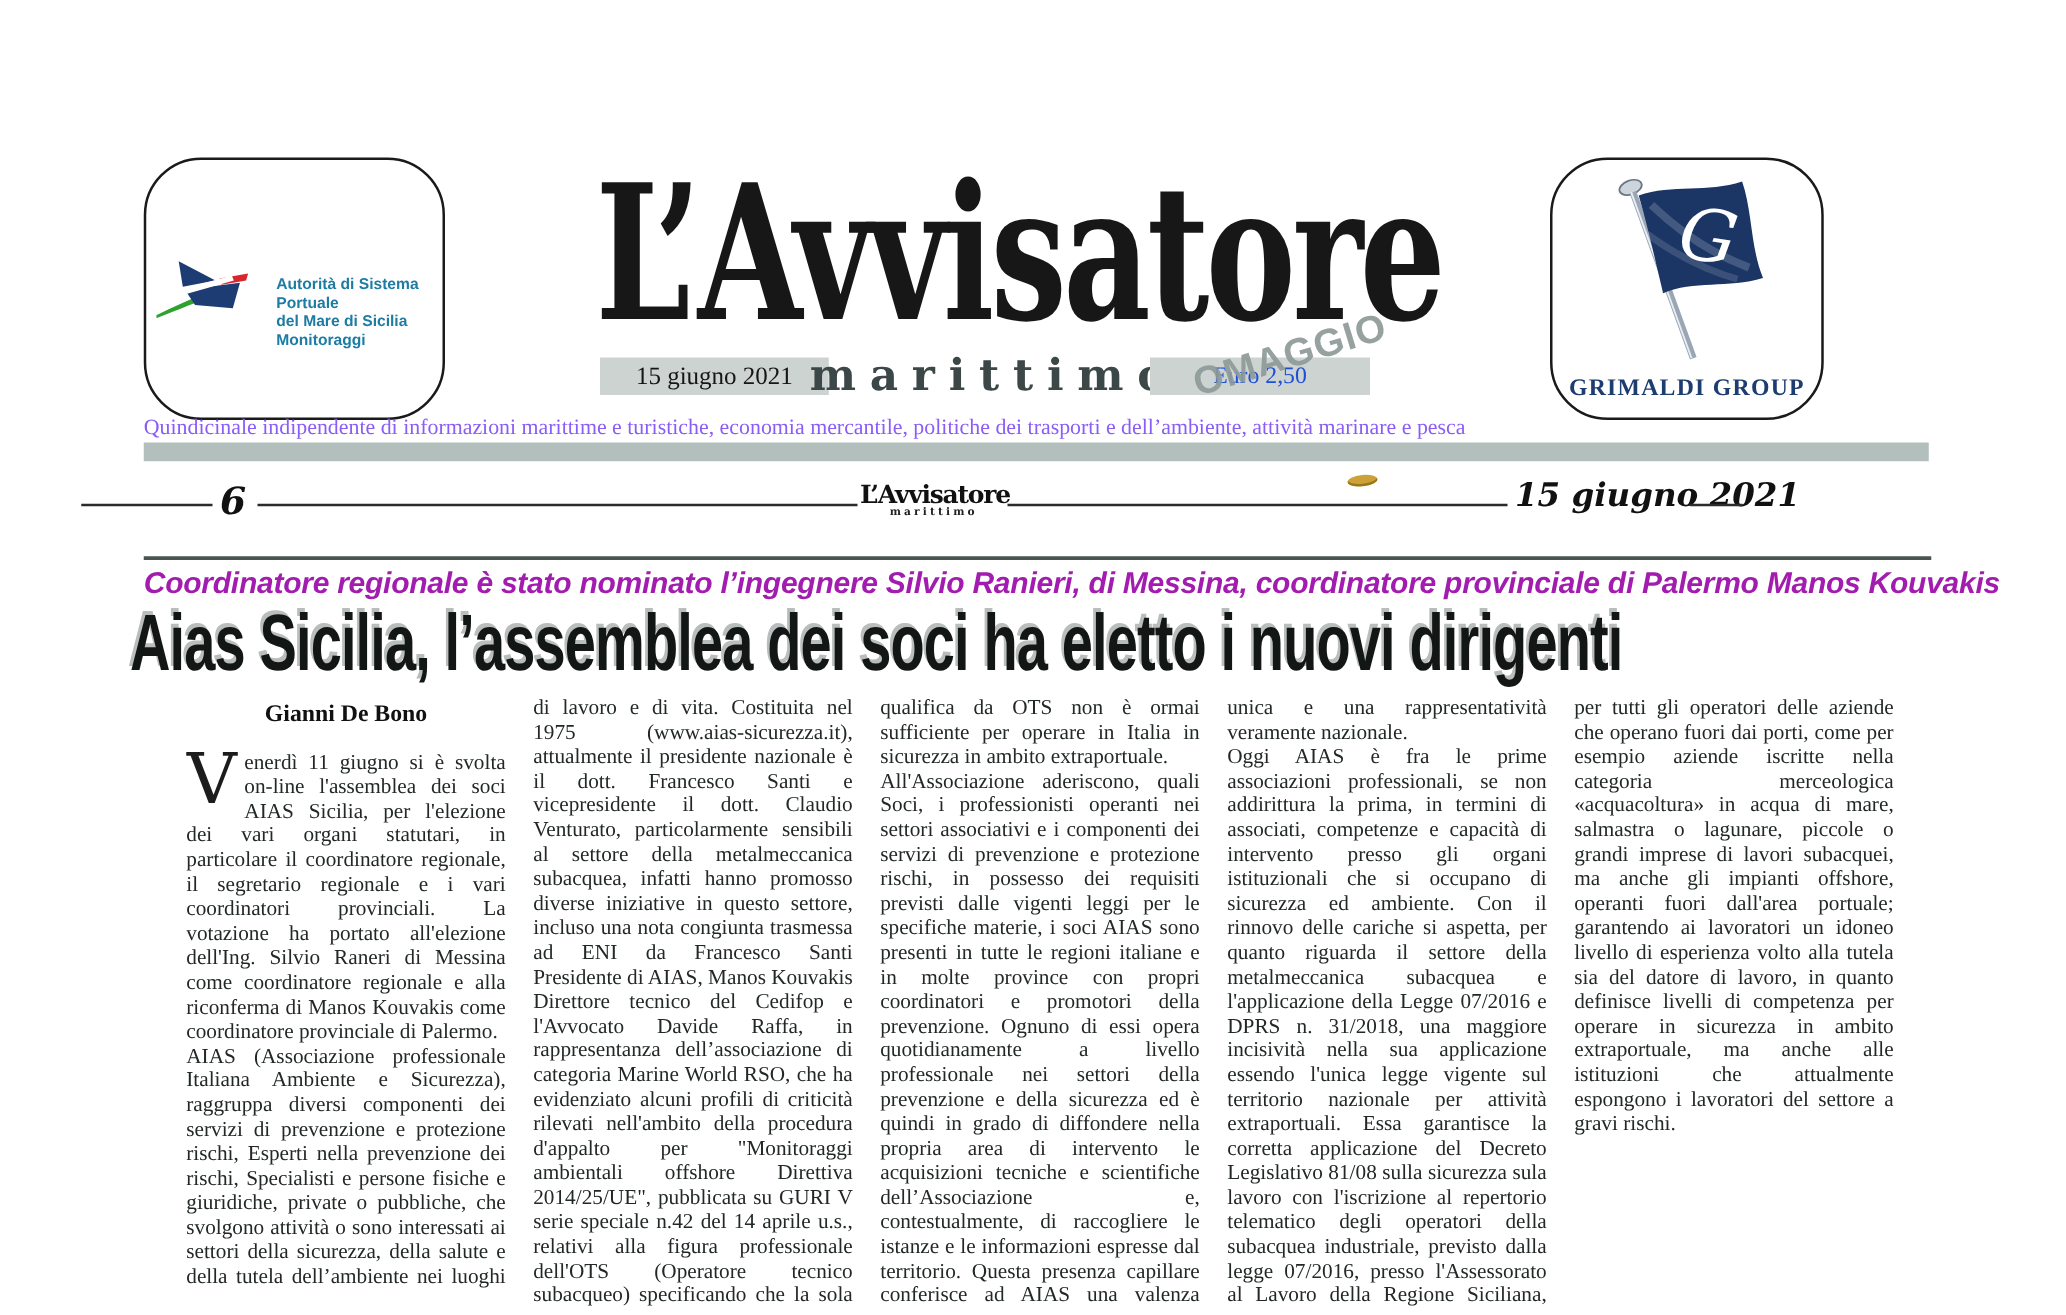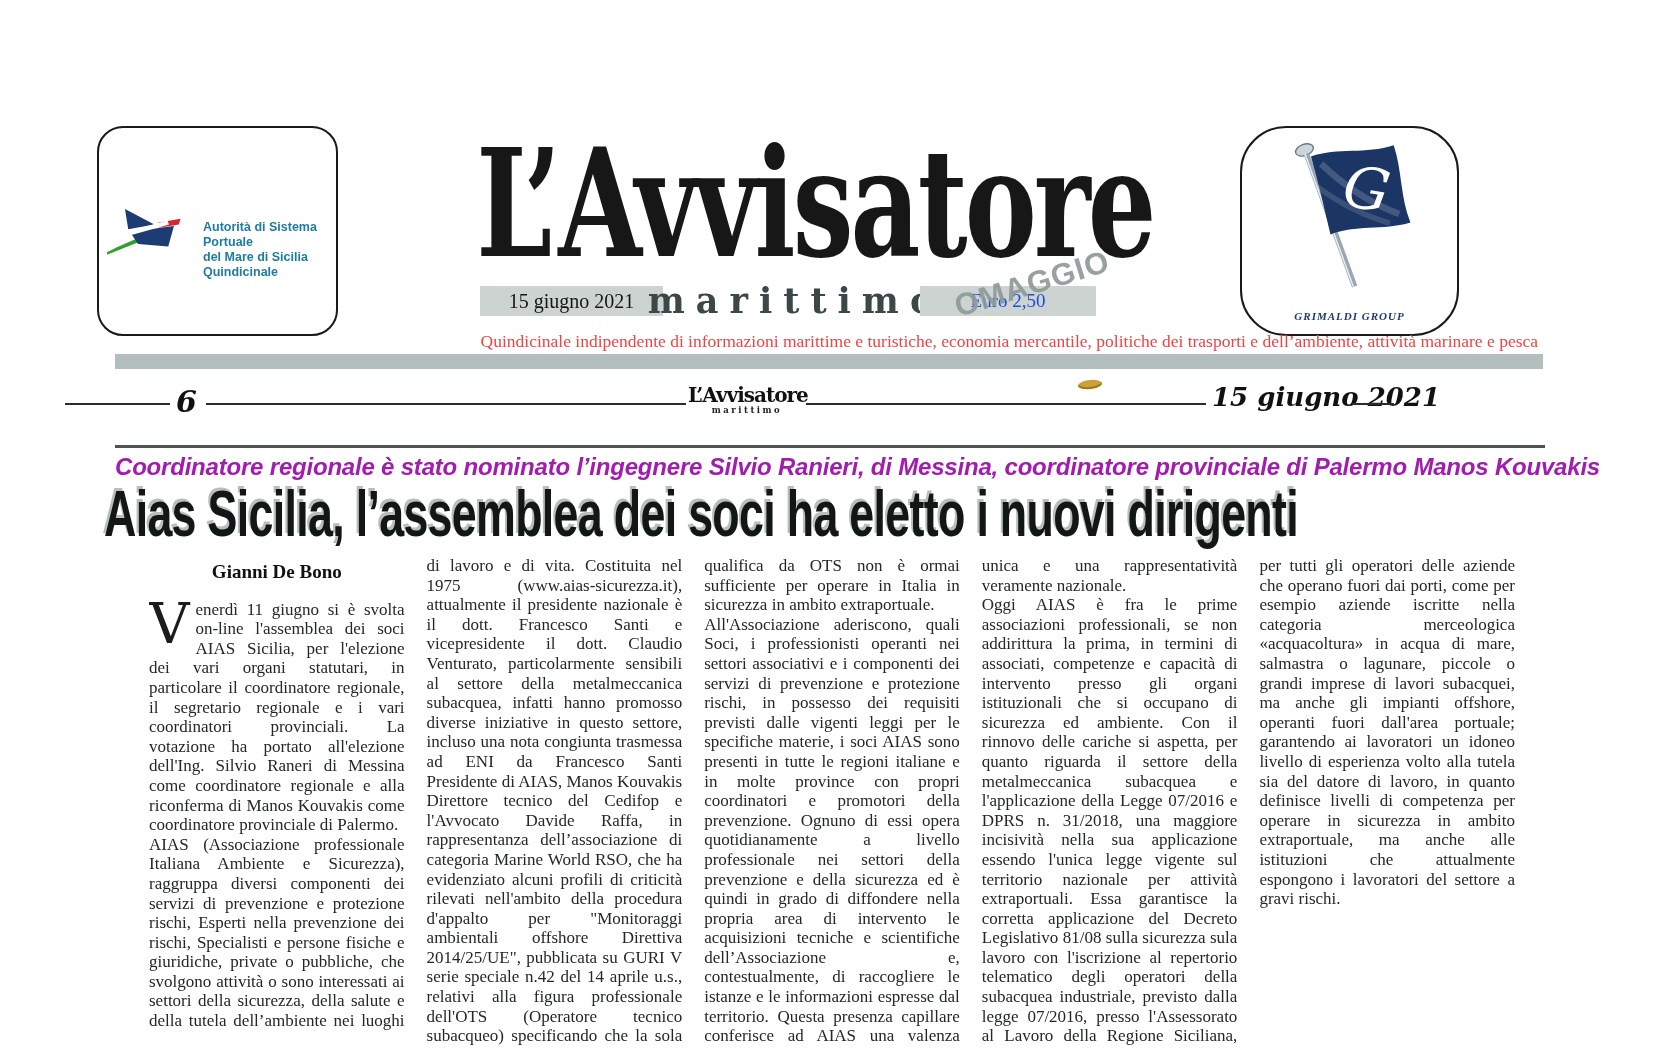--- a/index.html
+++ b/index.html
@@ -2,33 +2,33 @@
 <html lang="it"><head>
 <meta charset="utf-8">
 <style>
   html,body{margin:0;padding:0;background:#888;}
   .page{
     position:relative;width:1653px;height:1052px;background:#ffffff;
     font-family:"Liberation Serif",serif;color:#222826;overflow:hidden;margin:0 auto;
   }
   
   .logo-box{position:absolute;border:2.5px solid #1a1a1a;border-radius:46px;background:#fff;}
-  .logo-left{left:97px;top:126px;width:237px;height:206px;border-radius:26px;}
+  .logo-left{left:115px;top:126px;width:237px;height:206px;}
   .port-ship{position:absolute;left:8px;top:72px;width:98px;height:62px;}
   .port-text{
     position:absolute;left:104px;top:92px;width:128px;
     font-family:"Liberation Sans",sans-serif;font-size:12.5px;line-height:15px;
     font-weight:bold;color:#1e7ca3;
   }
   .logo-right{left:1240px;top:126px;width:215px;height:206px;}
   .grimaldi-flag{position:absolute;left:28px;top:8px;width:160px;height:158px;}
   .grimaldi-text{
     position:absolute;left:0;right:0;bottom:12px;text-align:center;
-    font-family:"Liberation Serif",serif;font-size:11px;font-weight:600;
-    letter-spacing:1px;color:#1d3c70;font-style:italic;
+    font-family:"Liberation Serif",serif;font-size:19px;font-weight:600;
+    letter-spacing:1px;color:#1d3c70;
   }
   
   .masthead-title{
     position:absolute;left:352px;top:128px;width:888px;text-align:center;
     font-family:"DejaVu Serif",serif;font-weight:bold;font-size:150px;line-height:1;
     color:#171717;white-space:nowrap;transform:scaleX(0.72);transform-origin:center top;
     letter-spacing:-4px;
   }
   .date-box{
     position:absolute;left:480px;top:286px;width:183px;height:30px;background:#ccd3d1;
@@ -42,22 +42,22 @@
   .price-box{
     position:absolute;left:920px;top:286px;width:176px;height:30px;background:#ccd3d1;
     text-align:center;font-size:19px;line-height:30px;color:#1d4ed8;
   }
   .stamp{
     position:absolute;left:952px;top:266px;
     font-family:"Liberation Sans",sans-serif;font-weight:bold;font-size:31px;
     color:#8f9b99;transform:rotate(-17deg);letter-spacing:1px;opacity:.92;
   }
   .tagline{
-    position:absolute;left:115px;right:115px;top:331px;text-align:right;
-    font-size:17.5px;color:#ef4444;
+    position:absolute;left:115px;right:115px;top:331px;text-align:left;
+    font-size:17.5px;color:#8b5cf6;
   }
   .gray-bar{position:absolute;left:115px;top:354px;width:1428px;height:15px;background:#b2bfbc;}
   .gold-mark{
     position:absolute;left:1078px;top:380px;width:24px;height:9px;border-radius:50%;
     background:#cda13a;box-shadow:inset 0 -2px 0 #9a7717;transform:rotate(-6deg);
   }
   
   .rule{position:absolute;height:2px;background:#2b2b2b;top:403px;}
   .rule.r1{left:65px;width:105px;}
   .rule.r2{left:206px;width:480px;}
@@ -112,21 +112,21 @@
   <div class="logo-box logo-left">
     <svg class="port-ship" viewBox="0 0 120 70" aria-hidden="true">
       <path d="M0,64 C22,55 42,47 60,41 L58,36 C38,43 14,54 0,61 Z" fill="#2fa12e"></path>
       <path d="M22,8 L58,27 L26,33 Z" fill="#1e3c74"></path>
       <path d="M62,25 L90,20 L88,27 L64,31 Z" fill="#d9262c"></path>
       <path d="M28,36 L82,29 L75,54 L38,51 Z" fill="#1e3c74"></path>
       <path d="M16,38 L74,22 L76,27 L19,43 Z" fill="#ffffff"></path>
     </svg>
     <div class="port-text">
       <div>Autorità di Sistema Portuale</div>
-      <div>del Mare di Sicilia Quindicinale</div>
+      <div>del Mare di Sicilia Monitoraggi</div>
     </div>
   </div>
 
   <div class="masthead-title">L’Avvisatore</div>
   <div class="date-box">
     <span>15 giugno 2021</span>
   </div>
   <div class="masthead-subtitle">marittimo</div>
   <div class="price-box">
     <span>Euro 2,50</span>

